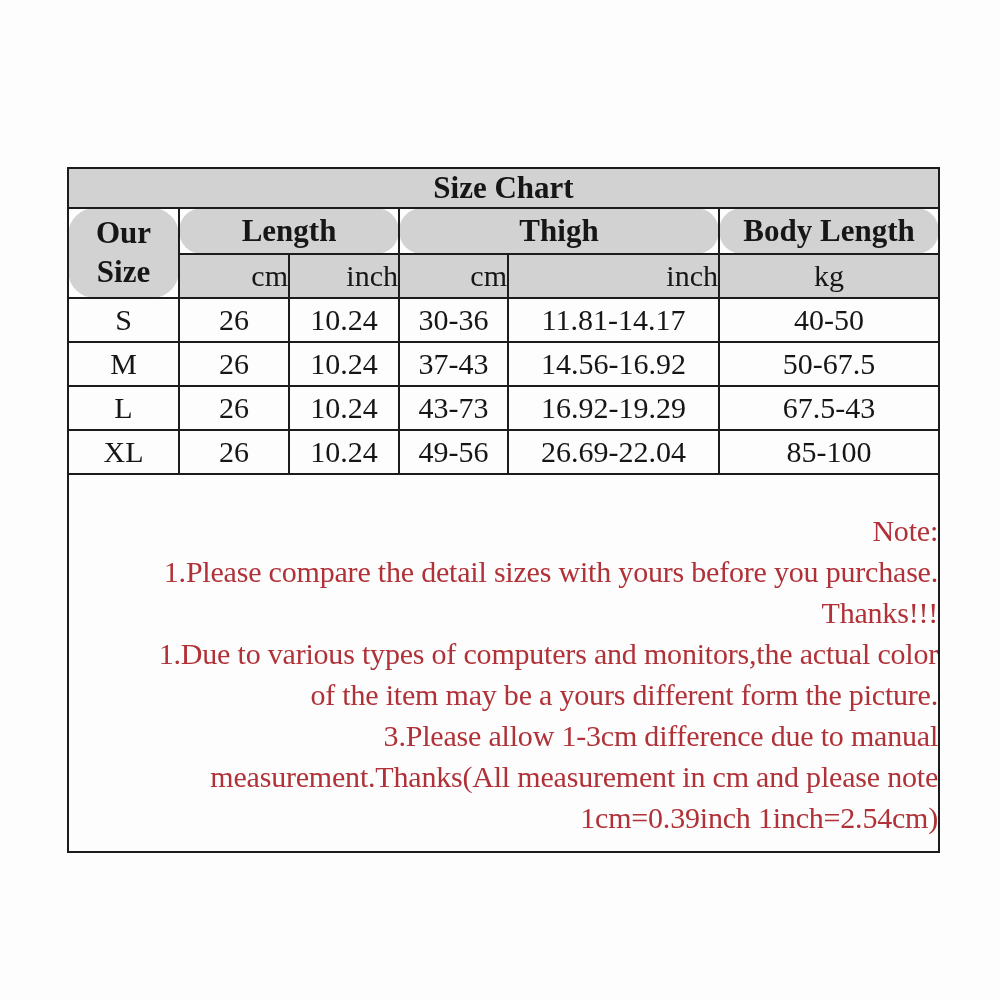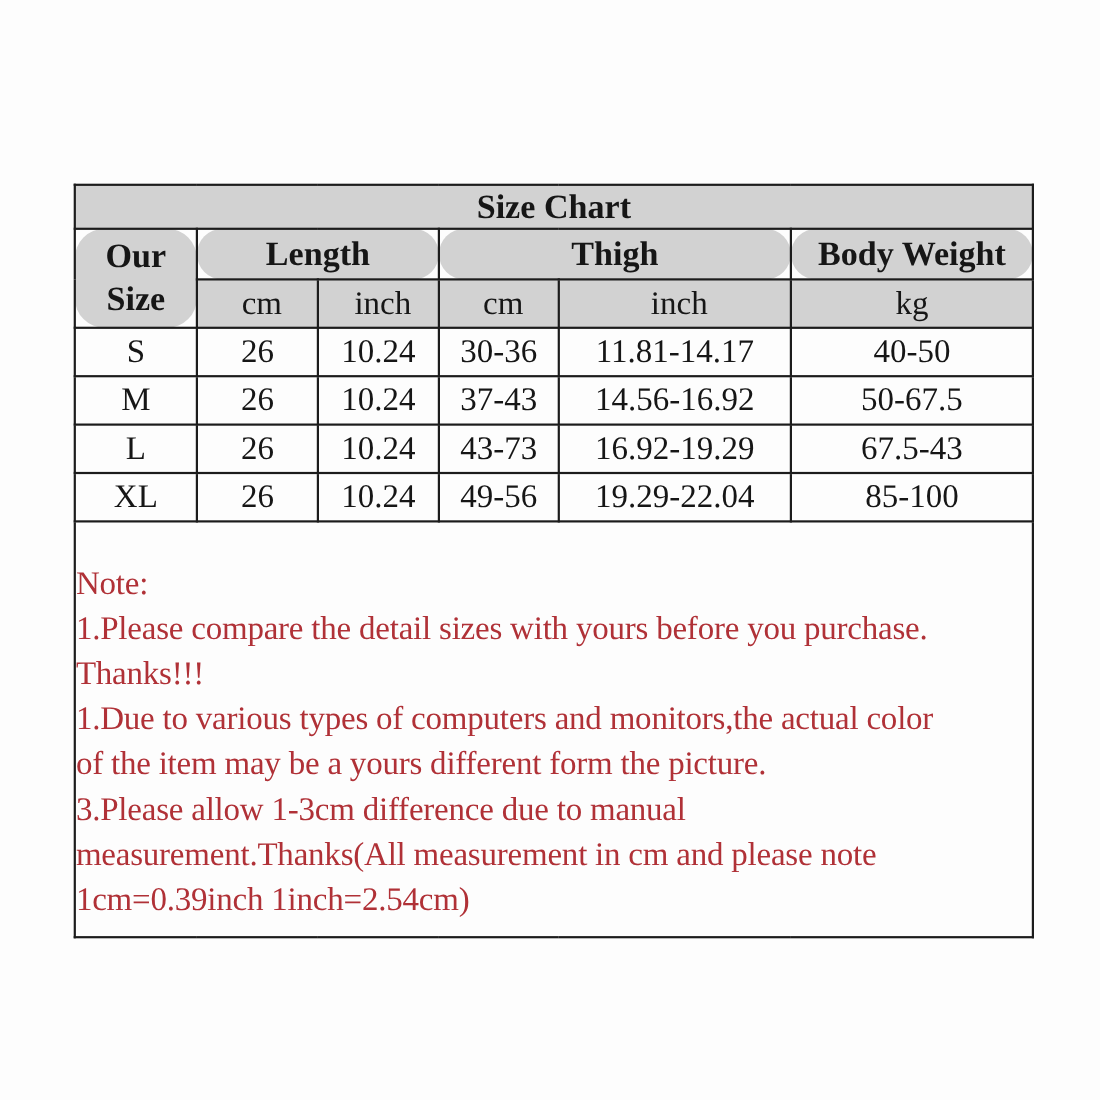--- a/index.html
+++ b/index.html
@@ -52,40 +52,40 @@
     line-height: 1.25;
     padding: 0 10px;
   }
   tr.unit-row td {
     height: 42px;
     background: #d2d2d2;
     font-size: 30px;
     font-weight: normal;
   }
   tr.unit-row td.unit-left {
-    text-align: center;
+    text-align: right;
     padding-left: 8px;
   }
   tr.data-row td {
     height: 42px;
     font-size: 30px;
     background: #fdfdfd;
   }
   td.note-cell {
     height: 376px;
     vertical-align: top;
     background: #fdfdfd;
   }
   .note-wrap {
     padding-top: 22px;
     color: #b03137;
     font-size: 30px;
     line-height: 41px;
     letter-spacing: -0.2px;
-    text-align: left;
+    text-align: right;
   }
   .note-line {
     white-space: nowrap;
   }
 </style>
 </head>
 <body>
 
 <div class="canvas">
   <table class="size-table">
@@ -98,21 +98,21 @@
       <col style="width:220px">
     </colgroup>
     <tbody>
       <tr class="title-row">
         <td colspan="6">Size Chart</td>
       </tr>
       <tr class="group-row">
         <td rowspan="2" class="our-size-cell">Our Size</td>
         <td colspan="2">Length</td>
         <td colspan="2">Thigh</td>
-        <td>Body Weight</td>
+        <td>Body Length</td>
       </tr>
       <tr class="unit-row">
         <td class="unit-left">cm</td>
         <td class="unit-left">inch</td>
         <td class="unit-left">cm</td>
         <td class="unit-left">inch</td>
         <td>kg</td>
       </tr>
       <tr class="data-row">
         <td>S</td>
@@ -136,21 +136,21 @@
         <td>10.24</td>
         <td>43-73</td>
         <td>16.92-19.29</td>
         <td>67.5-43</td>
       </tr>
       <tr class="data-row">
         <td>XL</td>
         <td>26</td>
         <td>10.24</td>
         <td>49-56</td>
-        <td>19.29-22.04</td>
+        <td>26.69-22.04</td>
         <td>85-100</td>
       </tr>
       <tr>
         <td colspan="6" class="note-cell">
           <div class="note-wrap">
             <div class="note-line">Note:</div>
             <div class="note-line">1.Please compare the detail sizes with yours before you purchase.</div>
             <div class="note-line">Thanks!!!</div>
             <div class="note-line">1.Due to various types of computers and monitors,the actual color</div>
             <div class="note-line">of the item may be a yours different form the picture.</div>

